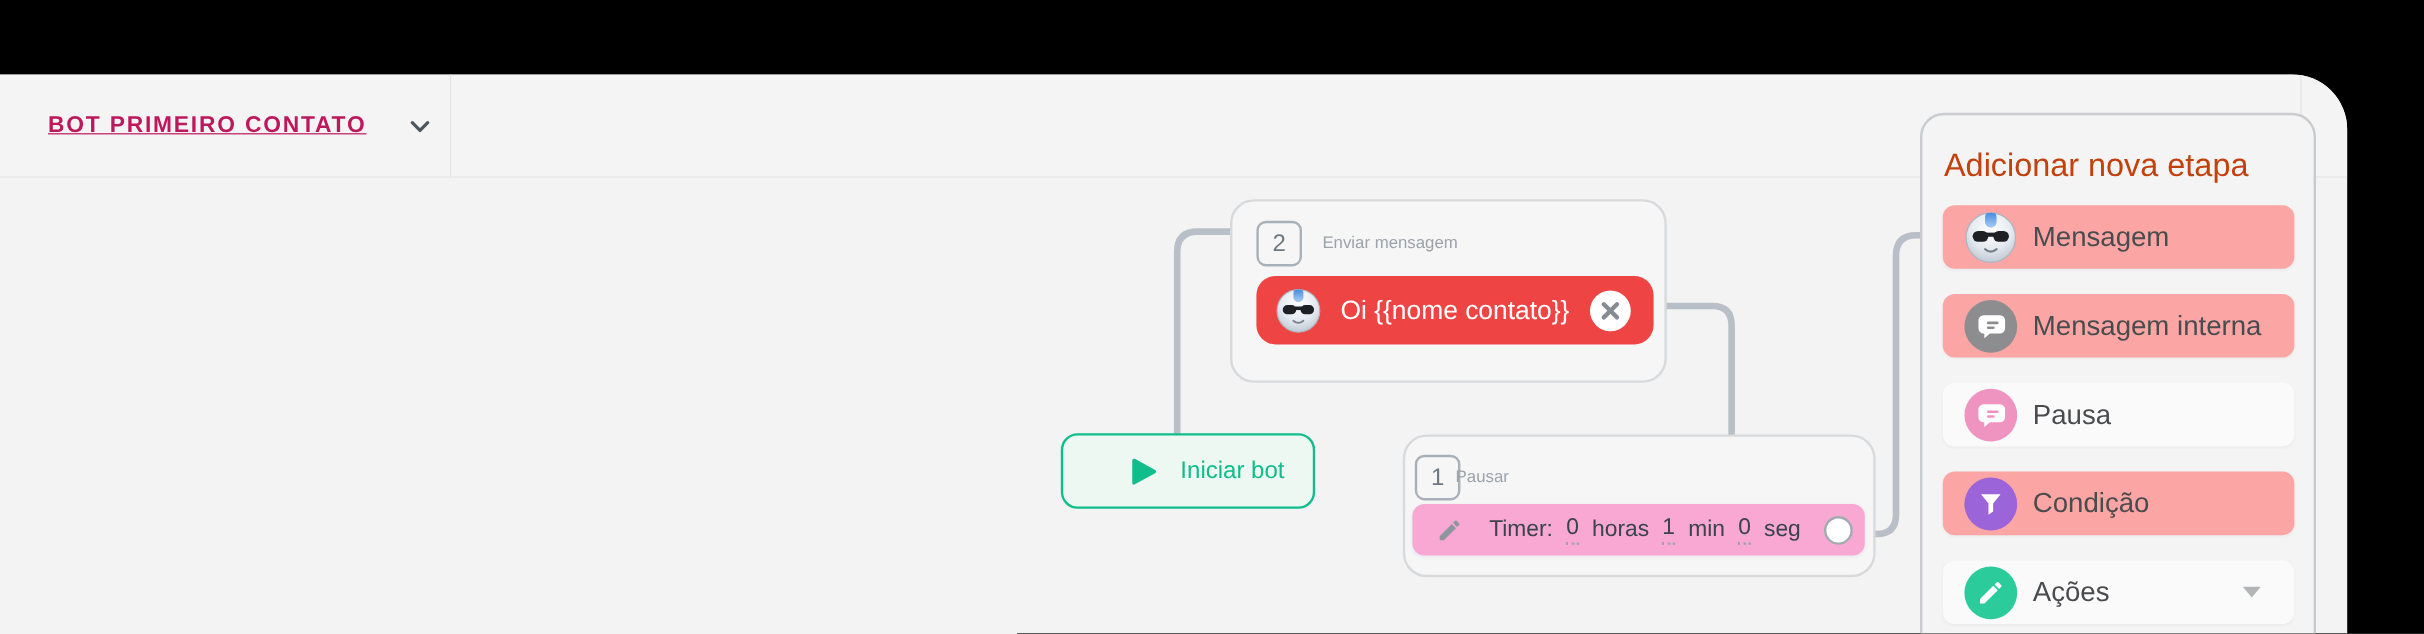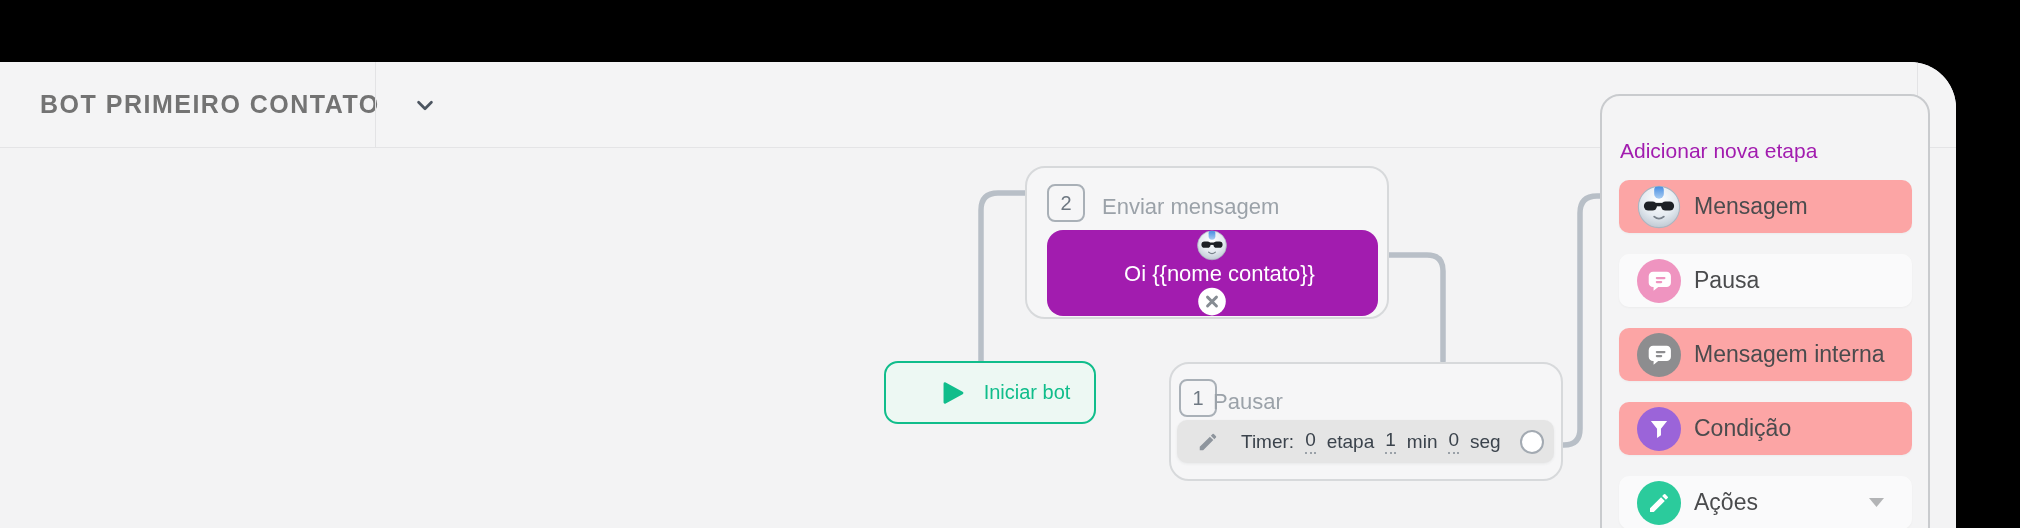--- a/index.html
+++ b/index.html
@@ -6,72 +6,72 @@
   body{width:2020px;height:528px;position:relative;overflow:hidden;
        font-family:"Liberation Sans","DejaVu Sans",sans-serif;
        -webkit-font-smoothing:antialiased;}
   .app{position:absolute;left:0;top:62px;width:1956px;height:466px;
        background:#f3f3f4;border-top-right-radius:46px;overflow:hidden;}
 
   
   .flow-header{position:absolute;left:0;top:0;width:100%;height:86px;
        background:#f4f4f5;border-bottom:1px solid #e4e4e6;
        display:flex;align-items:center;padding-left:40px;box-sizing:border-box;z-index:4;}
-  .flow-title{font-size:25px;font-weight:700;letter-spacing:1.5px;color:#737373;}
+  .flow-title{font-size:19px;font-weight:700;letter-spacing:1.5px;color:#be185d;text-decoration:underline;}
   .hdr-chevron{margin-left:34px;display:block;}
   .hdr-divider{position:absolute;top:0;width:1px;height:86px;background:#e3e3e5;}
 
   
   .wires{position:absolute;left:0;top:0;z-index:1;}
   .wires path{stroke:#b8bfc7;stroke-width:5.5;fill:none;stroke-linecap:round;}
 
   
   .node{position:absolute;background:#f6f6f7;border:2px solid #d7d9db;border-radius:20px;
         box-sizing:border-box;z-index:2;}
   .badge{position:absolute;width:38px;height:38px;border:2px solid #a9b0b7;border-radius:8px;
         box-sizing:border-box;display:flex;align-items:center;justify-content:center;
         font-size:20px;color:#6e7882;}
-  .node-label{position:absolute;font-size:22px;color:#9ba2a9;}
+  .node-label{position:absolute;font-size:14px;color:#9ba2a9;}
 
   
   .node-message{left:1025px;top:104px;width:364px;height:153px;}
   .node-message .badge{left:20px;top:16px;}
   .node-message .node-label{left:75px;top:26px;}
-  .chip{position:absolute;left:20px;top:62px;width:331px;height:86px;border-radius:16px;
-        background:#a21caf;display:flex;align-items:center;padding:0 18px 0 16px;
-        box-sizing:border-box;flex-direction:column;}
+  .chip{position:absolute;left:20px;top:62px;width:331px;height:57px;border-radius:16px;
+        background:#ef4444;display:flex;align-items:center;padding:0 18px 0 16px;
+        box-sizing:border-box;}
   .chip-text{color:#fff;font-size:22px;margin-left:16px;white-space:nowrap;}
   .chip .spacer{flex:1;}
   .emoji{display:block;}
 
   
   .node-pause{left:1169px;top:300px;width:394px;height:119px;}
   .node-pause .badge{left:8px;top:15px;}
   .node-pause .node-label{left:42px;top:25px;}
-  .timer-row{position:absolute;left:6px;top:56px;width:377px;height:43px;background:#e5e5e5;
+  .timer-row{position:absolute;left:6px;top:56px;width:377px;height:43px;background:#f9a8d4;
         border-radius:10px;box-shadow:0 1px 3px rgba(40,50,60,.07);
         display:flex;align-items:center;padding:0 10px 0 20px;box-sizing:border-box;
         font-size:19px;color:#3b434c;}
   .timer-row .piece{margin-left:11px;white-space:nowrap;}
   .timer-row .num{border-bottom:2px dotted #9aa1a8;padding-bottom:1px;cursor:text;}
   .pencil-gray{color:#8e959d;flex:none;}
   .port{margin-left:auto;width:24px;height:24px;border:2.5px solid #a3aab2;border-radius:50%;
         background:#fff;box-sizing:border-box;flex:none;}
 
   
   .start-btn{position:absolute;left:884px;top:299px;width:212px;height:63px;z-index:2;
         background:#edf8f3;border:2.5px solid #10bd8b;border-radius:14px;box-sizing:border-box;
         display:flex;align-items:center;justify-content:center;cursor:pointer;padding-left:28px;}
   .start-label{color:#10bd8b;font-size:20px;font-weight:500;margin-left:18px;}
 
   
   .panel{position:absolute;left:1600px;top:32px;width:330px;height:520px;z-index:5;
         background:#f4f4f5;border:2px solid #c9cbce;border-radius:20px;box-sizing:border-box;
         padding:27px 16px 16px 17px;}
-  .panel-title{font-size:21px;color:#a21caf;margin:16px 0 17px 1px;}
+  .panel-title{font-size:27px;color:#c2410c;margin:0 0 17px 1px;}
   .step-item{height:53px;border-radius:10px;background:#fca5a5;display:flex;align-items:center;
         padding-left:18px;box-sizing:border-box;margin-bottom:21px;cursor:pointer;
         box-shadow:0 1px 2px rgba(40,50,60,.04);}
   .step-item.muted{background:rgba(255,255,255,.55);}
   .step-icon{width:44px;height:44px;border-radius:50%;flex:none;
         display:flex;align-items:center;justify-content:center;}
   .ic-gray{background:#8d8d8f;color:#8d8d8f;}
   .ic-pink{background:#ef94c0;color:#ef94c0;}
   .ic-green{background:#2bcb9c;color:#2bcb9c;}
   .ic-purple{background:#9b64d9;color:#9b64d9;}
@@ -159,58 +159,58 @@
 
   <div class="node node-pause">
     <div class="badge">1</div>
     <div class="node-label">Pausar</div>
     <div class="timer-row">
       <svg class="pencil-gray" width="22" height="22" viewBox="0 0 24 24" style="cursor:pointer">
           <use href="#pencil"></use>
         </svg>
       <span class="piece" style="margin-left:22px">Timer:</span>
       <span class="piece num">0</span>
-      <span class="piece">etapa</span>
+      <span class="piece">horas</span>
       <span class="piece num">1</span>
       <span class="piece">min</span>
       <span class="piece num">0</span>
       <span class="piece">seg</span>
       <span class="port"></span>
     </div>
   </div>
 
   <div class="panel">
     <div class="panel-title">Adicionar nova etapa</div>
 
     <div class="step-item">
       <svg class="emoji" width="44" height="44">
           <use href="#bot-emoji"></use>
         </svg>
       <span class="step-label">Mensagem</span>
     </div>
 
+    <div class="step-item">
+      <span class="step-icon ic-gray">
+        <svg width="26" height="26" viewBox="0 0 24 24">
+            <use href="#chat-bubble"></use>
+          </svg>
+      </span>
+      <span class="step-label">Mensagem interna</span>
+    </div>
+
     <div class="step-item muted">
       <span class="step-icon ic-pink">
         <svg width="26" height="26" viewBox="0 0 24 24">
             <use href="#chat-bubble"></use>
           </svg>
       </span>
       <span class="step-label">Pausa</span>
     </div>
 
     <div class="step-item">
-      <span class="step-icon ic-gray">
-        <svg width="26" height="26" viewBox="0 0 24 24">
-            <use href="#chat-bubble"></use>
-          </svg>
-      </span>
-      <span class="step-label">Mensagem interna</span>
-    </div>
-
-    <div class="step-item">
       <span class="step-icon ic-purple">
         <svg width="26" height="26" viewBox="0 0 24 24">
             <use href="#funnel"></use>
           </svg>
       </span>
       <span class="step-label">Condição</span>
     </div>
 
     <div class="step-item muted">
       <span class="step-icon ic-green">

